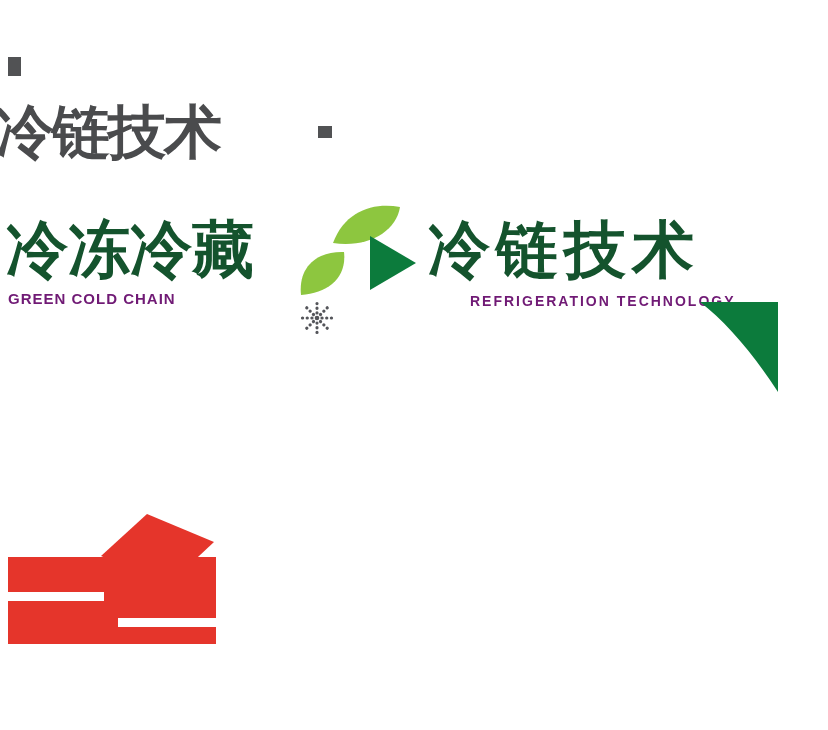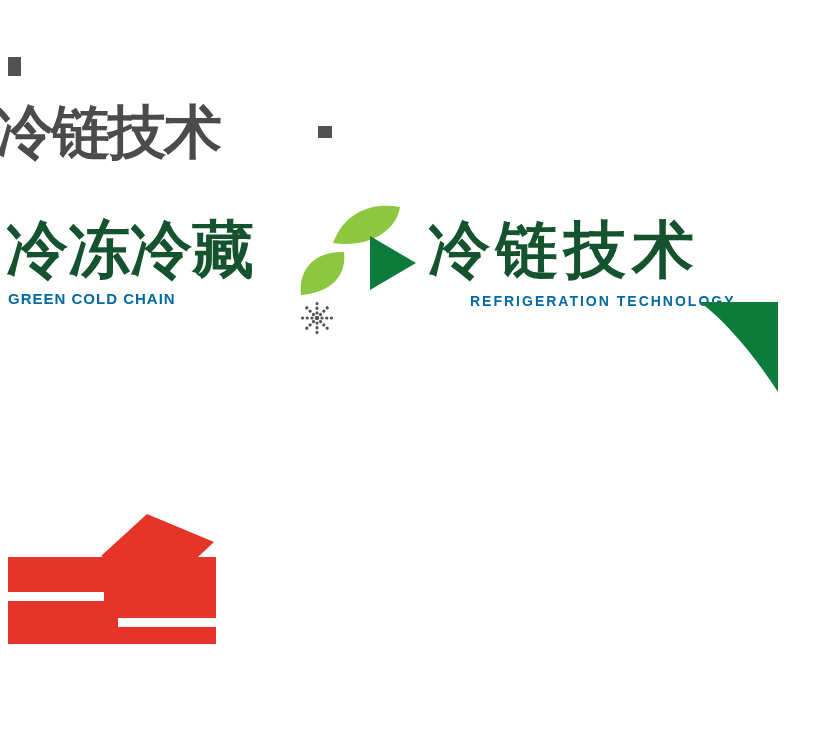--- a/index.html
+++ b/index.html
@@ -19,21 +19,21 @@
     font-size:58px;font-weight:bold;
     color:#4a4b4d;letter-spacing:-2px;
     white-space:nowrap;
   }
   .title{
     font-weight:bold;color:#14532d;white-space:nowrap;
   }
   .title-left{left:6px;top:208px;font-size:62px;letter-spacing:0px;}
   .title-right{left:428px;top:208px;font-size:62px;letter-spacing:6px;}
   .subtitle{
-    font-weight:bold;color:#0369a1;white-space:nowrap;
+    font-weight:bold;color:#701a75;white-space:nowrap;
   }
   .subtitle-left{left:8px;top:290px;font-size:15px;letter-spacing:1px;}
   .subtitle-right{left:470px;top:293px;font-size:14px;letter-spacing:2px;}
   svg.overlay{left:0;top:0;width:828px;height:730px;pointer-events:none;}
 </style>
 </head>
 <body>
 
 <div class="canvas">
 

